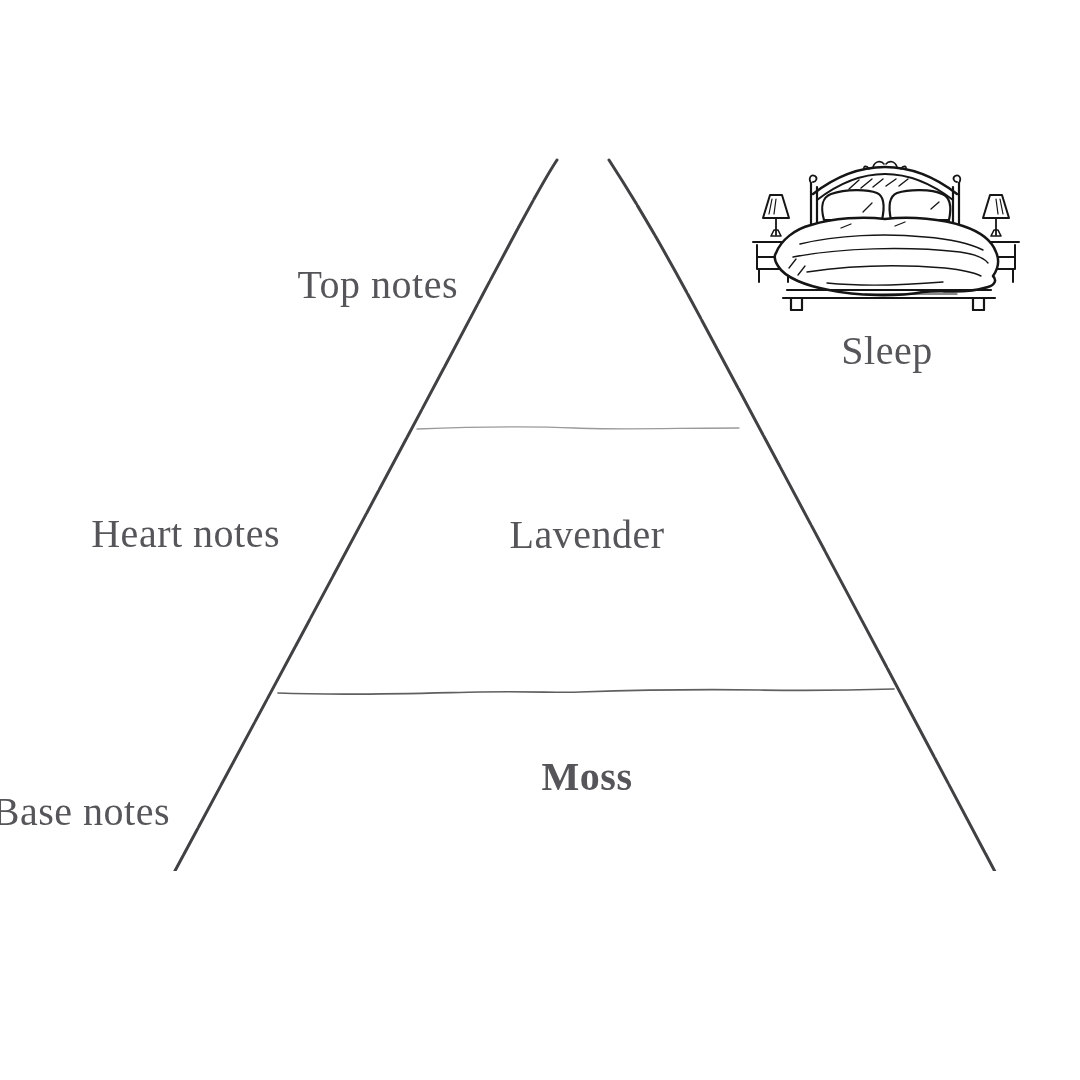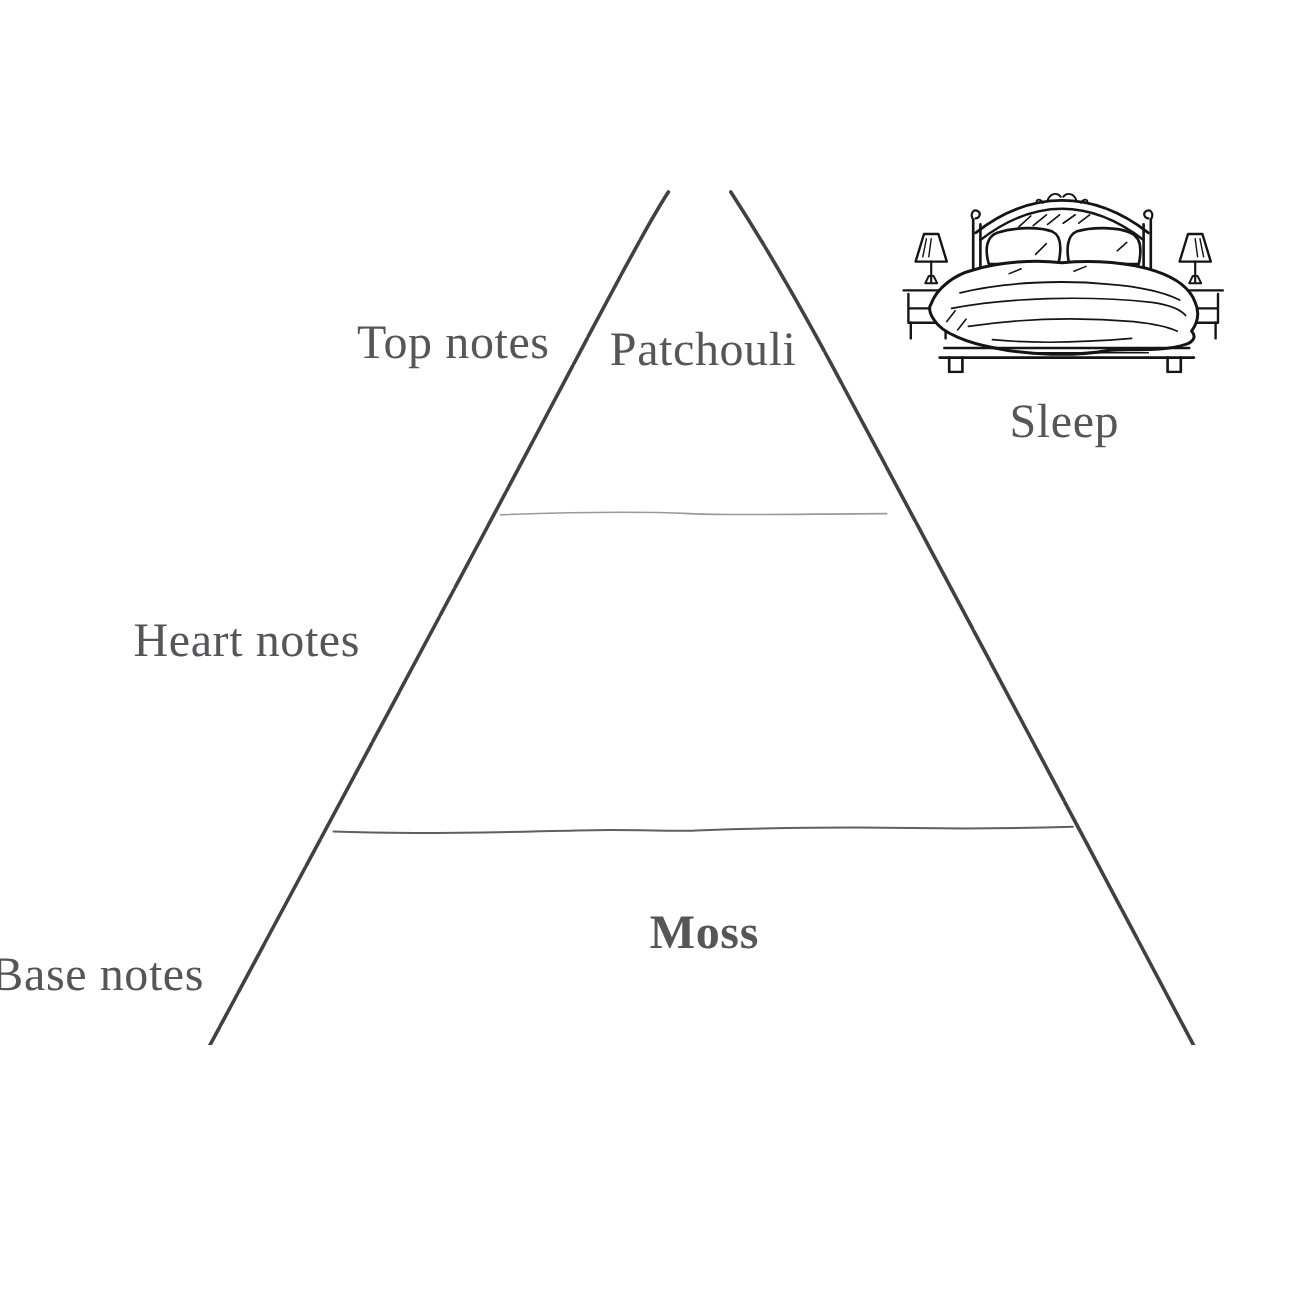--- a/index.html
+++ b/index.html
@@ -21,21 +21,21 @@
     color: #56565a;
     letter-spacing: 0.5px;
     white-space: nowrap;
     line-height: 1;
   }
   .tier-label   { transform: translateY(-50%); text-align: right; }
   .note-label   { transform: translate(-50%, -50%); text-align: center; }
   .mood-label   { transform: translate(-50%, -50%); text-align: center; }
   #tier-top     { right: 622px; top: 285px; }
   #note-top     { left: 586px;  top: 291px; }
-  #tier-heart   { right: 780px; top: 534px; }
+  #tier-heart   { right: 800px; top: 534px; }
   #note-heart   { left: 587px;  top: 535px; }
   #tier-base    { right: 910px; top: 812px; }
   #note-base    { left: 587px;  top: 777px; font-weight: bold; }
   #mood-caption { left: 887px;  top: 351px; text-align: right; }
   svg { position: absolute; left: 0; top: 0; }
   #bed-illustration { left: 745px; top: 156px; }
 </style>
 </head>
 <body>
 
@@ -113,18 +113,18 @@
         <path d="M 46 142 L 46 154 L 57 154 L 57 142" stroke-width="2.2"></path>
         <path d="M 228 142 L 228 154 L 239 154 L 239 142" stroke-width="2.2"></path>
       </g>
     </g>
   </svg>
 
   <div class="label tier-label" id="tier-top">Top notes</div>
   <div class="label tier-label" id="tier-heart">Heart notes</div>
   <div class="label tier-label" id="tier-base">Base notes</div>
 
-  <div class="label note-label" id="note-top">Patchouli</div>
+  <div class="label note-label" id="note-heart">Lavender</div>
   <div class="label note-label" id="note-base">Moss</div>
 
   <div class="label mood-label" id="mood-caption">Sleep</div>
 
 </div>
 
 </body></html>

